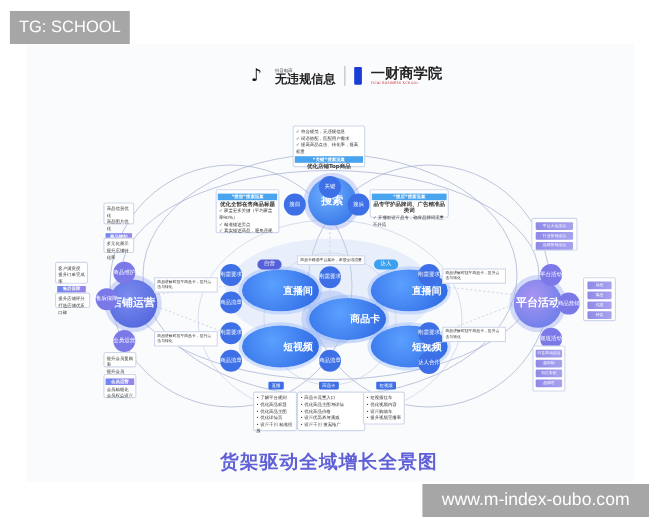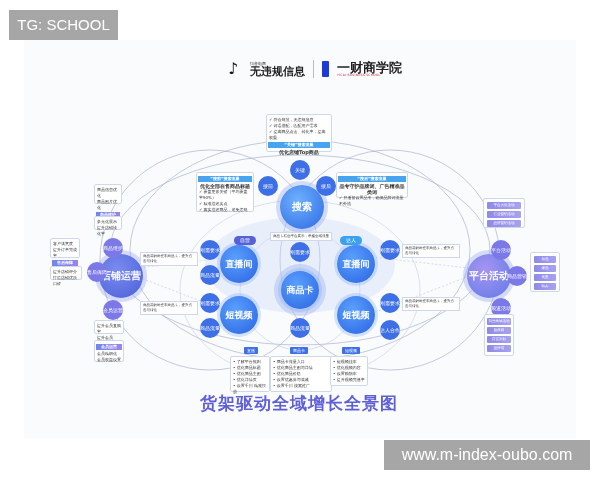--- a/index.html
+++ b/index.html
@@ -14,31 +14,31 @@
   .logo .l1 small { font-size:4px; color:#333; }
   .logo .l1 b { font-size:11px; color:#222; font-weight:bold; }
   .logo .sep { width:1px; height:18px; background:#bbb; }
   .logo .one { width:7px; height:16px; background:#1a3bd6; border-radius:1px; }
   .logo .l2 { display:flex; flex-direction:column; line-height:1; }
   .logo .l2 b { font-size:13px; color:#222; }
   .logo .l2 small { font-size:3px; color:#c23; letter-spacing:0.3px; }
   svg.links { position:absolute; left:0; top:0; }
   .hub { position:absolute; border-radius:50%; color:#fff; font-weight:bold; display:flex; align-items:center; justify-content:center; text-align:center; }
   .hub-big { width:44px; height:44px; font-size:10px; line-height:12px; background:radial-gradient(circle at 40% 35%, #7a8cf0, #4a5fd8); box-shadow:0 0 0 4px rgba(140,160,240,.35); }
-  .hub-blue { width:38px; height:38px; font-size:9px; background:radial-gradient(circle at 40% 35%, #5aa0ff, #2a63e0); box-shadow:0 0 0 3px rgba(120,170,255,.3); }
+  .hub-blue { width:38px; height:38px; font-size:9px; background:radial-gradient(circle at 40% 35%, #5aa0ff, #2a63e0); box-shadow:0 0 0 3px rgba(120,170,255,.3);padding-left:32px; }
   .sat { position:absolute; width:20px; height:20px; border-radius:50%; background:#3d6fe6; color:#fff; font-size:5px; line-height:7px; display:flex; align-items:center; justify-content:center; text-align:center; }
   .sat.purple { background:#7b78e8; }
   .card { position:absolute; background:#fff; border:1px solid #cfd8ea; border-radius:2px; font-size:4px; color:#333; padding:2px; box-sizing:border-box; line-height:6px; }
   .card .hd { background:#49a4ef; color:#fff; text-align:center; font-weight:bold; margin:1px -1px; }
   .card .hd.purple { background:linear-gradient(90deg,#6f86ef,#9a85e8); }
   .card .main { text-align:center; font-weight:bold; font-size:5px; }
   .tag { position:absolute; height:7px; font-size:4px; line-height:7px; color:#fff; background:#3d6fe6; padding:0 3px; border-radius:1px; }
   .note { position:absolute; background:#fff; border:1px solid #cfd8ea; font-size:3.5px; line-height:5px; color:#333; padding:1px 2px; }
   .pbtn { position:absolute; width:34px; height:7px; background:linear-gradient(90deg,#8f8ae6,#a7a2ef); border-radius:1px; color:#fff; font-size:3.5px; line-height:7px; text-align:center; }
-  .title { position:absolute; left:200px; top:392px; font-size:17px; font-weight:bold; letter-spacing:1px; color:#5f5fd6; }
+  .title { position:absolute; left:200px; top:408px; font-size:17px; font-weight:bold; letter-spacing:1px; color:#5f5fd6; }
   .label-pill { position:absolute; height:9px; padding:0 6px; border-radius:5px; font-size:5px; line-height:9px; color:#fff; }
 </style>
 </head>
 <body>
 
 <div class="wm wm-tl">TG: SCHOOL</div>
 
 <div class="canvas"></div>
 
 <div class="logo">
@@ -68,21 +68,21 @@
     <path d="M120 270 L250 255"></path>
       <path d="M120 270 L250 320"></path>
     <path d="M485 270 L355 255"></path>
       <path d="M485 270 L355 320"></path>
     <path d="M300 195 L300 270"></path>
   </g>
   <ellipse cx="300" cy="265" rx="95" ry="48" fill="rgba(200,215,245,0.35)"></ellipse>
   <ellipse cx="300" cy="290" rx="26" ry="26" fill="rgba(170,190,240,0.5)"></ellipse>
 </svg>
 
-<div class="hub hub-big" style="left:280px;top:185px;background:radial-gradient(circle at 40% 35%,#6fb0ff,#2c6ae2)">搜索</div>
+<div class="hub hub-big" style="left:280px;top:161px;background:radial-gradient(circle at 40% 35%,#6fb0ff,#2c6ae2)">搜索</div>
 <div class="hub hub-blue" style="left:281px;top:271px;width:38px;height:38px">商品卡</div>
 <div class="hub hub-big" style="left:99px;top:254px">店铺运营</div>
 <div class="hub hub-big" style="left:467px;top:254px;background:radial-gradient(circle at 40% 35%,#a794f2,#5f7ae6)">平台活动</div>
 <div class="hub hub-blue" style="left:220px;top:245px">直播间</div>
 <div class="hub hub-blue" style="left:220px;top:296px">短视频</div>
 <div class="hub hub-blue" style="left:337px;top:245px">直播间</div>
 <div class="hub hub-blue" style="left:337px;top:296px">短视频</div>
 
 <div class="label-pill" style="left:234px;top:236px;background:#5660d8">自营</div>
 <div class="label-pill" style="left:340px;top:236px;background:#3aa0ef">达人</div>

